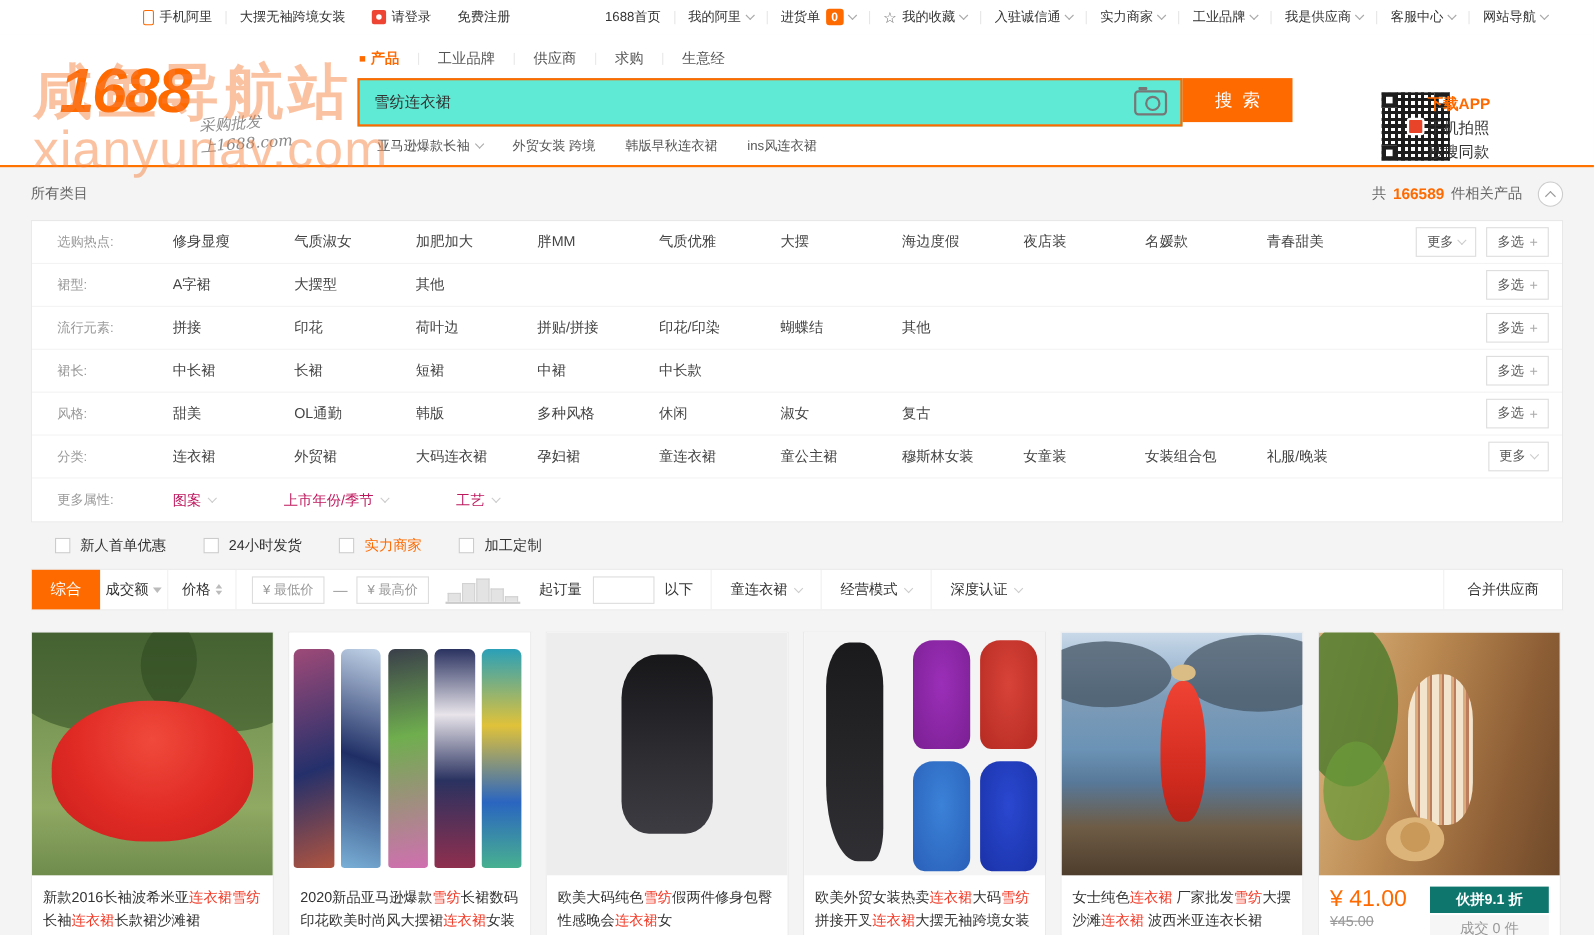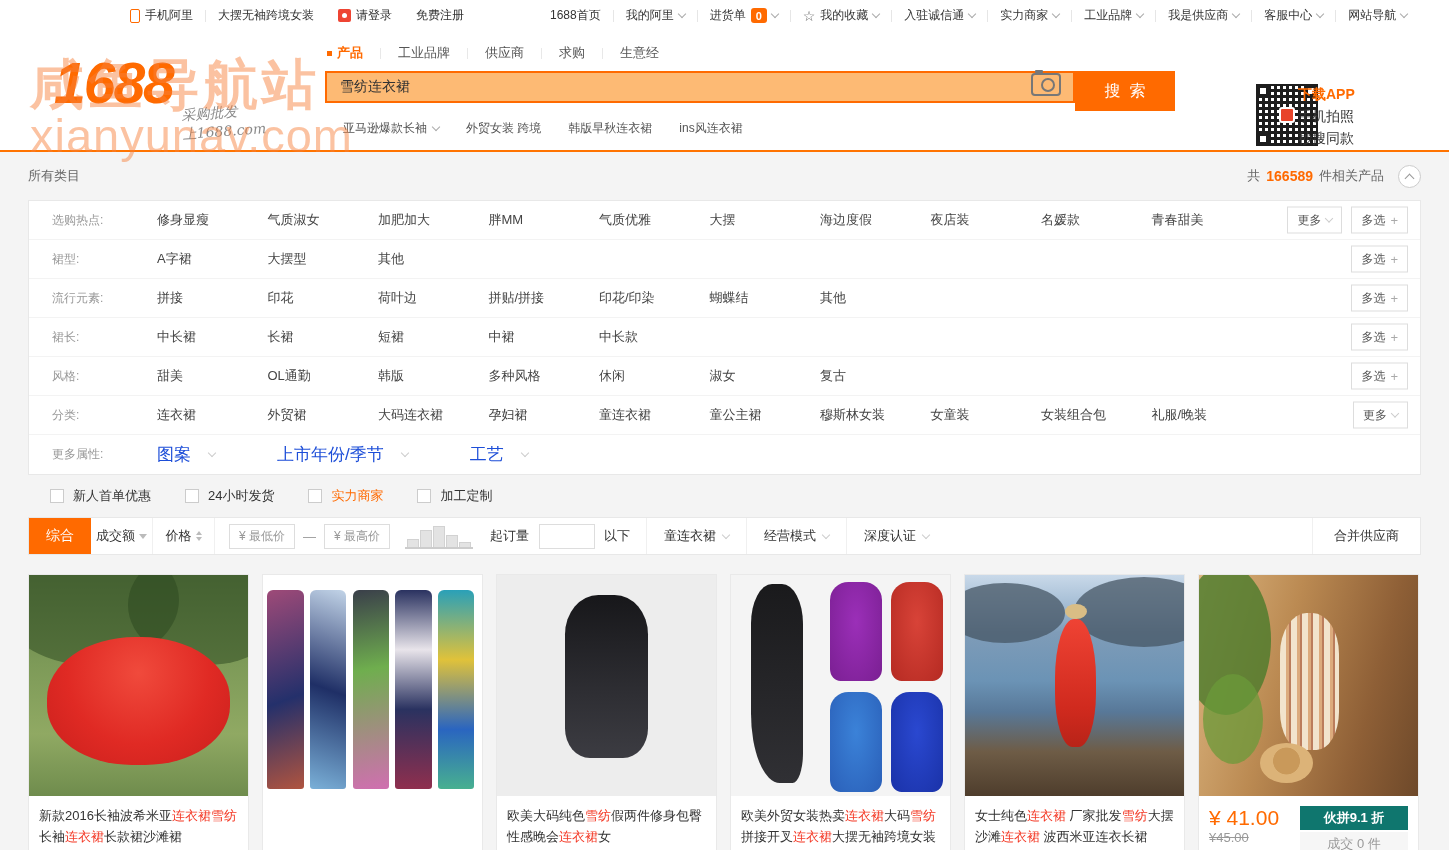--- a/index.html
+++ b/index.html
@@ -27,21 +27,21 @@
   .wm1{font-size:54px;font-weight:bold;letter-spacing:4px}
   .wm2{font-size:47px;letter-spacing:1px}
   .search-wrap{position:absolute;left:325px;top:9px;z-index:3}
   .s-tabs{display:flex;align-items:center;height:26px;font-size:13px;color:#555}
   .s-tab{padding:0 17px;cursor:pointer;display:flex;align-items:center;gap:5px}
   .s-tab:first-child{padding-left:2px}
   .s-tab.active{color:#ff6a00;font-weight:bold}
   .dotsq{width:5px;height:5px;background:#ff6a00;display:inline-block}
   .tsep{width:1px;height:11px;background:#e8e8e8}
   .s-box{display:flex;margin-top:5px}
-  .s-input-wrap{width:750px;height:32px;border:2px solid #ff6a00;background:#fdba74;display:flex;}
+  .s-input-wrap{width:750px;height:44px;border:2px solid #ff6a00;background:#5eead4;display:flex;align-items:center}
   .s-input{flex:1;height:100%;border:0;outline:0;padding:0 13px;font-size:14px;color:#333;background:transparent}
   .cam{width:30px;height:23px;border:2px solid #777;border-radius:4px;position:relative;margin-right:12px;cursor:pointer;flex:none}
   .cam:before{content:"";position:absolute;left:8px;top:3px;width:10px;height:10px;border:2px solid #777;border-radius:50%}
   .cam:after{content:"";position:absolute;left:2px;top:-5px;width:8px;height:3px;background:#777;border-radius:1px}
   .s-btn{width:100px;height:40px;background:#ff6a00;border:0;color:#fff;font-size:16px;letter-spacing:9px;padding-left:9px;cursor:pointer}
   .hot-row{margin-top:9px;padding-left:18px;display:flex;align-items:center;gap:27px;font-size:12px;color:#555}
   .hot-item{cursor:pointer;display:flex;align-items:center;gap:6px}
   .qr{position:absolute;left:1256px;top:53px;width:62px;height:62px;background:repeating-linear-gradient(0deg,#1d1d1d 0 3px,transparent 3px 6px),repeating-linear-gradient(90deg,#1d1d1d 0 3px,#fff 3px 6px);position:absolute}
   .qr i{position:absolute;width:14px;height:14px;border:4px solid #1d1d1d;background:#fff}
   .qr .c1{left:0;top:0}.qr .c2{right:0;top:0}.qr .c3{left:0;bottom:0}
@@ -57,21 +57,21 @@
   .cv-up{display:inline-block;width:7px;height:7px;border-right:1.4px solid #999;border-bottom:1.4px solid #999;transform:rotate(-135deg);margin-top:4px}
 
   
   .panel{margin:0 28px;background:#fff;border:1px solid #e8e8e8}
   .f-row{position:relative;display:flex;align-items:center;min-height:39px;border-bottom:1px solid #f3f3f3;padding-right:158px}
   .f-row:last-child{border-bottom:0}
   .f-label{width:128px;padding-left:23px;font-size:12px;color:#999;flex:none}
   .f-items{flex:1;display:grid;grid-template-columns:repeat(10,1fr);align-items:center}
   .f-item{font-size:13px;color:#444;cursor:pointer;justify-self:start;white-space:nowrap}
   .f-items-flex{flex:1;display:flex;gap:62px;align-items:center}
-  .f-dd{display:flex;align-items:center;gap:18px;font-size:17px;color:#1d4ed8;cursor:pointer}
+  .f-dd{display:flex;align-items:center;gap:7px;font-size:13px;color:#be185d;cursor:pointer}
   .cv-lt{display:inline-block;width:6px;height:6px;border-right:1.3px solid #ccc;border-bottom:1.3px solid #ccc;transform:rotate(45deg);margin-top:-3px}
   .f-ctrl{position:absolute;right:12px;top:50%;transform:translateY(-50%);display:flex;gap:9px}
   .f-btn{border:1px solid #ddd;background:#fff;font-size:12px;color:#555;padding:4px 9px;display:flex;align-items:center;gap:5px;cursor:pointer}
   .plus{color:#aaa;font-style:normal;font-size:13px;line-height:1}
 
   
   .quick-row{height:42px;margin:0 28px;display:flex;align-items:center;padding-left:22px;gap:34px;font-size:13px;color:#333}
   .q-item{display:flex;align-items:center;gap:9px;cursor:pointer}
   .q-box{width:14px;height:14px;border:1px solid #ccc;background:#fff;flex:none}
   .q-accent{color:#ff6a00}
@@ -499,20 +499,21 @@
 
   <div class="card">
     <div class="p-img">
       <div class="ph2"></div>
       <div class="stripe" style="left:2%;background:linear-gradient(160deg,#9e4a78,#24306b 55%,#b0543f)"></div>
       <div class="stripe" style="left:21.5%;background:linear-gradient(200deg,#c2d4e8,#1f2f66 50%,#7ab0d8)"></div>
       <div class="stripe" style="left:41%;background:linear-gradient(170deg,#3a3f4a,#6fae4e 40%,#d06fb0)"></div>
       <div class="stripe" style="left:60.5%;background:linear-gradient(180deg,#2a3260,#e8e4ea 30%,#2a3260 60%,#8f2f4e)"></div>
       <div class="stripe" style="left:80%;background:linear-gradient(180deg,#2aa0b8,#e0c23a 35%,#2a65c0 70%,#48b090)"></div>
     </div>
+    <div class="p-title"><span>2020新品亚马逊爆款</span><span class="hl">雪纺</span><span>长裙数码印花欧美时尚风大摆裙</span><span class="hl">连衣裙</span><span>女装</span></div>
   </div>
 
   <div class="card">
     <div class="p-img">
       <div class="ph3"></div>
       <div class="dress3"></div>
     </div>
     <div class="p-title"><span>欧美大码纯色</span><span class="hl">雪纺</span><span>假两件修身包臀性感晚会</span><span class="hl">连衣裙</span><span>女</span></div>
   </div>
 

